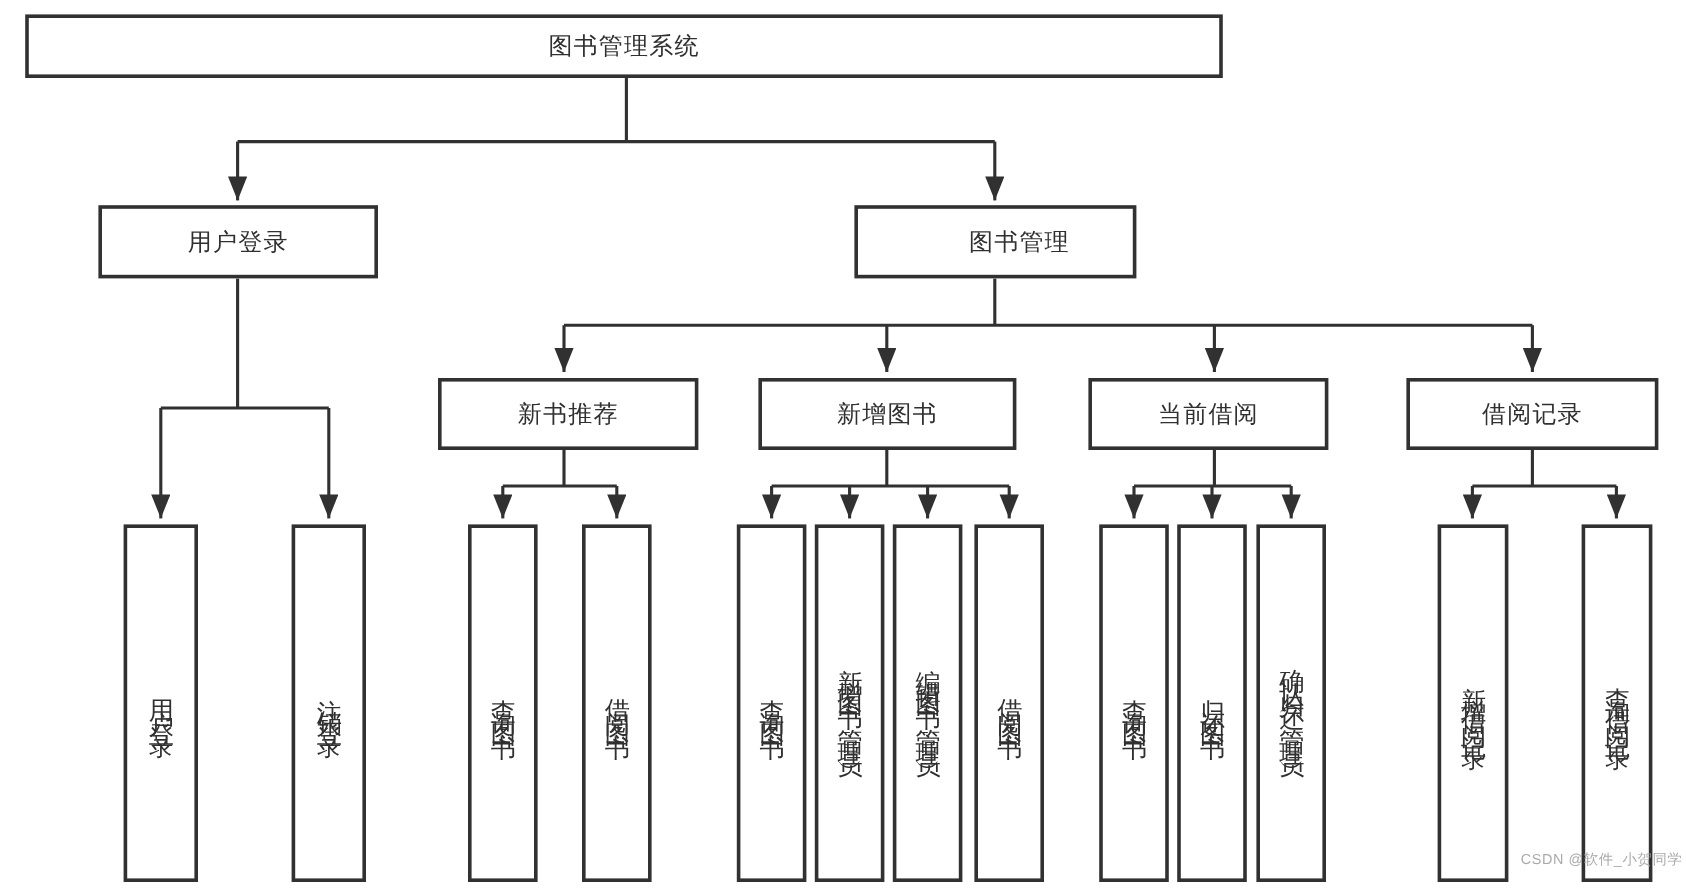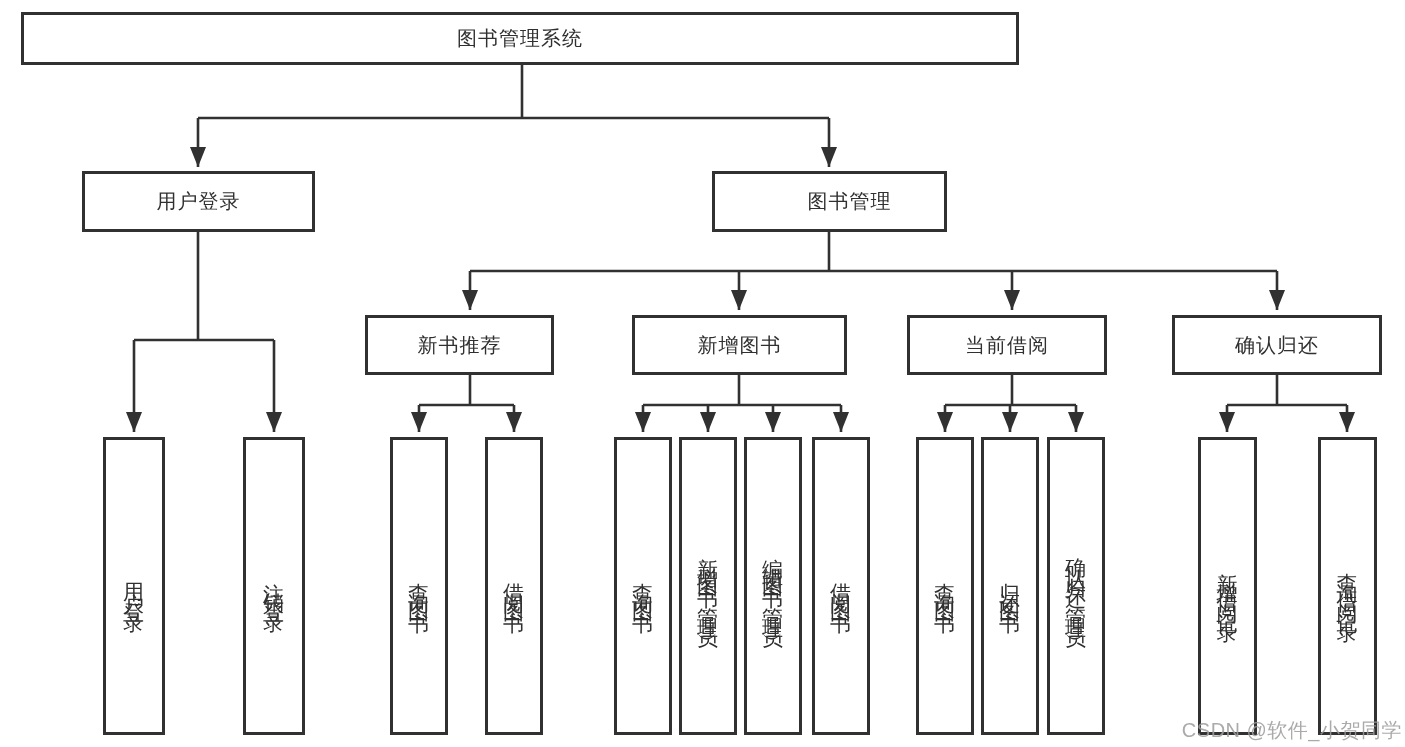--- a/index.html
+++ b/index.html
@@ -40,22 +40,22 @@
   .v-node {
     writing-mode: vertical-rl;
     text-orientation: mixed;
     font-size: 21px;
     letter-spacing: 10px;
     line-height: 1;
   }
   .watermark {
     position: absolute;
     right: 3px;
-    bottom: 3px;
-    font-size: 20px;
+    bottom: 22px;
+    font-size: 12px;
     color: rgba(158, 158, 158, 0.88);
     letter-spacing: 0.5px;
     white-space: nowrap;
     z-index: 10;
     margin-left: 39px;
   }
 </style>
 </head>
 <body>
 
@@ -121,24 +121,24 @@
       <path d="M1227 405 V432" marker-end="url(#arrow)"></path>
       <path d="M1347 405 V432" marker-end="url(#arrow)"></path>
     </g>
   </svg>
 
   <div class="node h-node" style="left:21px; top:12px; width:998px; height:53px;">图书管理系统</div>
 
   <div class="node h-node" style="left:82px; top:171px; width:233px; height:61px;">用户登录</div>
   <div class="node h-node" style="left:712px; top:171px; width:235px; height:61px;padding-left:40px;">图书管理</div>
 
-  <div class="node h-node" style="left:365px; top:315px; width:189px; height:60px;">新书推荐</div>
+  <div class="node h-node" style="left:365px; top:315px; width:217px; height:60px;">新书推荐</div>
   <div class="node h-node" style="left:632px; top:315px; width:215px; height:60px;">新增图书</div>
   <div class="node h-node" style="left:907px; top:315px; width:200px; height:60px;">当前借阅</div>
-  <div class="node h-node" style="left:1172px; top:315px; width:210px; height:60px;">确认归还</div>
+  <div class="node h-node" style="left:1172px; top:315px; width:210px; height:60px;">借阅记录</div>
 
   <div class="node v-node" style="left:103px; top:437px; width:62px; height:298px;">用户登录</div>
   <div class="node v-node" style="left:243px; top:437px; width:62px; height:298px;">注销登录</div>
 
   <div class="node v-node" style="left:390px; top:437px; width:58px; height:298px;">查询图书</div>
   <div class="node v-node" style="left:485px; top:437px; width:58px; height:298px;">借阅图书</div>
 
   <div class="node v-node" style="left:614px; top:437px; width:58px; height:298px;">查询图书</div>
   <div class="node v-node" style="left:679px; top:437px; width:58px; height:298px;">新增图书（管理员）</div>
   <div class="node v-node" style="left:744px; top:437px; width:58px; height:298px;">编辑图书（管理员）</div>

